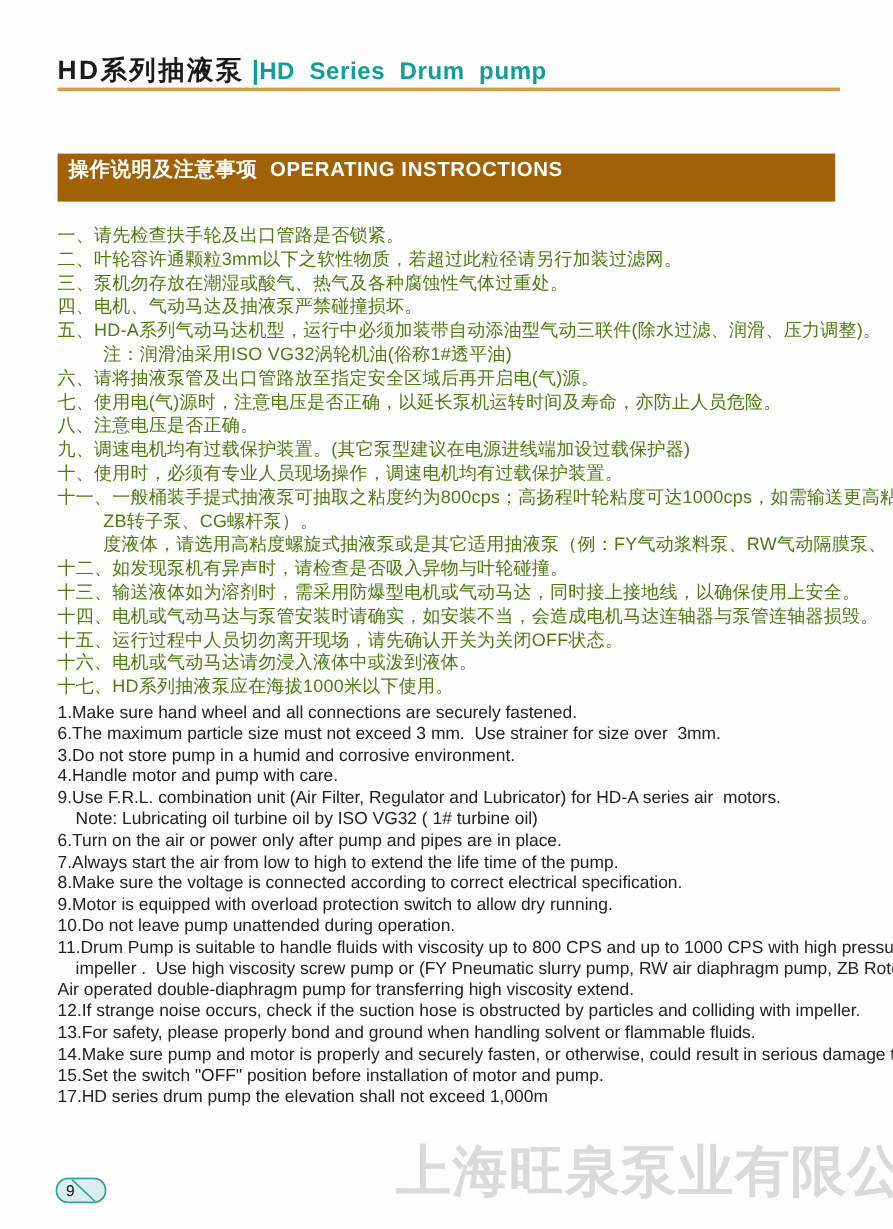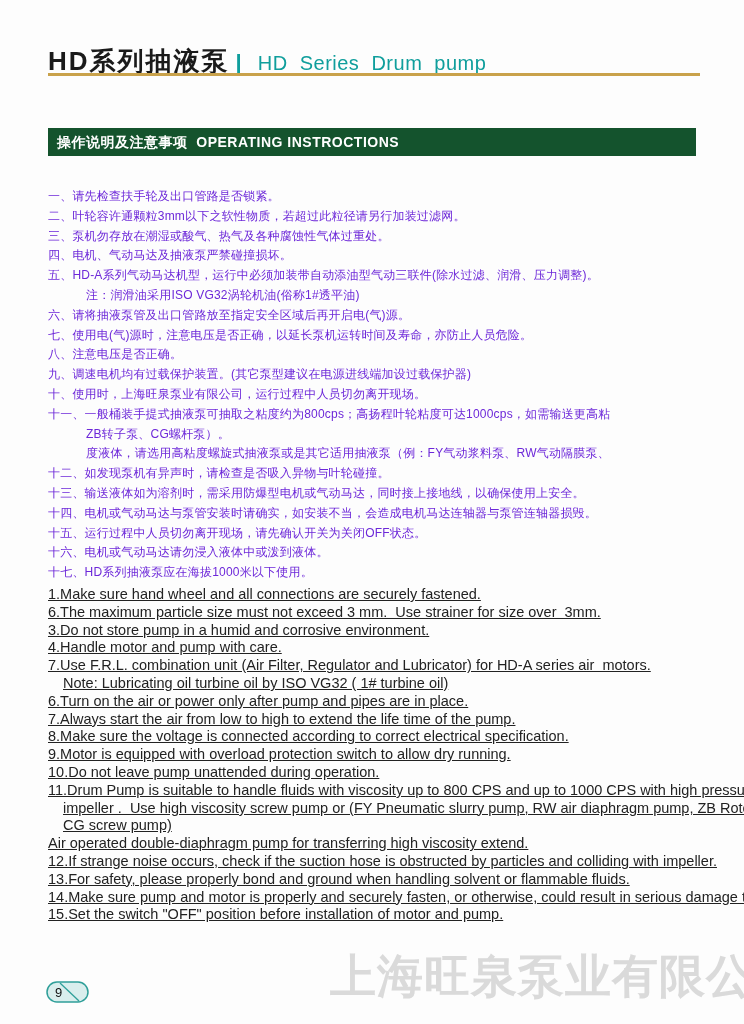--- a/index.html
+++ b/index.html
@@ -11,60 +11,59 @@
     color:#1c1c1c;
     overflow:hidden;
   }
   .page{position:absolute;inset:0;background:#fdfdfd;}
   
   .doc-header{
     position:absolute;top:44px;left:48px;right:40px;
     white-space:nowrap;
   }
   .doc-header .zh{
-    font-size:26px;font-weight:bold;color:#1a1a1a;letter-spacing:2px;
+    font-size:22px;font-weight:bold;color:#1a1a1a;letter-spacing:2px;
   }
   .doc-header .pipe{
     font-size:22px;font-weight:bold;color:#0f9e9c;margin-left:6px;
   }
   .doc-header .en{
-    font-size:20px;font-weight:normal;color:#0f9e9c;word-spacing:6px;letter-spacing:0.5px;margin-left:16px;
+    font-size:20px;font-weight:bold;color:#0f9e9c;word-spacing:6px;letter-spacing:0.5px;
   }
   .gold-rule{
     position:absolute;top:73px;left:48px;width:652px;height:3px;
     background:#c9a24b;
   }
   
   .section-bar{
-    position:absolute;top:128px;left:48px;width:648px;height:28px;
-    background:#14532d;
+    position:absolute;top:128px;left:48px;width:648px;height:40px;
+    background:#a16207;
     color:#ffffff;
-    font-size:14px;font-weight:bold;
+    font-size:17px;font-weight:bold;
     line-height:28px;
     padding-left:9px;
     letter-spacing:0.5px;
     box-sizing:border-box;
     white-space:pre;
   }
   
   .zh-list{
     position:absolute;top:187px;left:48px;width:690px;
-    font-size:12px;
-    color:#6d28d9;
+    font-size:15px;
+    color:#4d7c0f;
   }
   .zh-list .line{
     line-height:19.8px;height:19.8px;white-space:pre;
     letter-spacing:0.2px;
   }
   .zh-list .indent-1{padding-left:38px;}
   .en-list{
     position:absolute;top:586px;left:48px;width:690px;
     font-size:14.5px;
     color:#222;
-    text-decoration:underline;
   }
   .en-list .line{
     line-height:17.8px;height:17.8px;white-space:pre;
   }
   .en-list .indent-1{padding-left:15px;}
   
   .watermark{
     position:absolute;top:946px;left:330px;width:414px;
     font-size:46px;font-weight:bold;
     color:rgba(205,205,205,0.75);
@@ -95,52 +94,52 @@
       <div class="line indent-0">一、请先检查扶手轮及出口管路是否锁紧。</div>
       <div class="line indent-0">二、叶轮容许通颗粒3mm以下之软性物质，若超过此粒径请另行加装过滤网。</div>
       <div class="line indent-0">三、泵机勿存放在潮湿或酸气、热气及各种腐蚀性气体过重处。</div>
       <div class="line indent-0">四、电机、气动马达及抽液泵严禁碰撞损坏。</div>
       <div class="line indent-0">五、HD-A系列气动马达机型，运行中必须加装带自动添油型气动三联件(除水过滤、润滑、压力调整)。</div>
       <div class="line indent-1">注：润滑油采用ISO VG32涡轮机油(俗称1#透平油)</div>
       <div class="line indent-0">六、请将抽液泵管及出口管路放至指定安全区域后再开启电(气)源。</div>
       <div class="line indent-0">七、使用电(气)源时，注意电压是否正确，以延长泵机运转时间及寿命，亦防止人员危险。</div>
       <div class="line indent-0">八、注意电压是否正确。</div>
       <div class="line indent-0">九、调速电机均有过载保护装置。(其它泵型建议在电源进线端加设过载保护器)</div>
-      <div class="line indent-0">十、使用时，上海旺泉泵业有限公司，运行过程中人员切勿离开现场。</div>
+      <div class="line indent-0">十、使用时，必须有专业人员现场操作，调速电机均有过载保护装置。</div>
       <div class="line indent-0">十一、一般桶装手提式抽液泵可抽取之粘度约为800cps；高扬程叶轮粘度可达1000cps，如需输送更高粘</div>
       <div class="line indent-1">ZB转子泵、CG螺杆泵）。</div>
       <div class="line indent-1">度液体，请选用高粘度螺旋式抽液泵或是其它适用抽液泵（例：FY气动浆料泵、RW气动隔膜泵、</div>
       <div class="line indent-0">十二、如发现泵机有异声时，请检查是否吸入异物与叶轮碰撞。</div>
       <div class="line indent-0">十三、输送液体如为溶剂时，需采用防爆型电机或气动马达，同时接上接地线，以确保使用上安全。</div>
       <div class="line indent-0">十四、电机或气动马达与泵管安装时请确实，如安装不当，会造成电机马达连轴器与泵管连轴器损毁。</div>
       <div class="line indent-0">十五、运行过程中人员切勿离开现场，请先确认开关为关闭OFF状态。</div>
       <div class="line indent-0">十六、电机或气动马达请勿浸入液体中或泼到液体。</div>
       <div class="line indent-0">十七、HD系列抽液泵应在海拔1000米以下使用。</div>
     </div>
 
   <div class="en-list">
       <div class="line indent-0">1.Make sure hand wheel and all connections are securely fastened.</div>
       <div class="line indent-0">6.The maximum particle size must not exceed 3 mm.  Use strainer for size over  3mm.</div>
       <div class="line indent-0">3.Do not store pump in a humid and corrosive environment.</div>
       <div class="line indent-0">4.Handle motor and pump with care.</div>
-      <div class="line indent-0">7.Use F.R.L. combination unit (Air Filter, Regulator and Lubricator) for HD-A series air  motors.</div>
+      <div class="line indent-0">9.Use F.R.L. combination unit (Air Filter, Regulator and Lubricator) for HD-A series air  motors.</div>
       <div class="line indent-1">Note: Lubricating oil turbine oil by ISO VG32 ( 1# turbine oil)</div>
       <div class="line indent-0">6.Turn on the air or power only after pump and pipes are in place.</div>
       <div class="line indent-0">7.Always start the air from low to high to extend the life time of the pump.</div>
       <div class="line indent-0">8.Make sure the voltage is connected according to correct electrical specification.</div>
       <div class="line indent-0">9.Motor is equipped with overload protection switch to allow dry running.</div>
       <div class="line indent-0">10.Do not leave pump unattended during operation.</div>
       <div class="line indent-0">11.Drum Pump is suitable to handle fluids with viscosity up to 800 CPS and up to 1000 CPS with high pressure</div>
       <div class="line indent-1">impeller .  Use high viscosity screw pump or (FY Pneumatic slurry pump, RW air diaphragm pump, ZB Rotor pump,</div>
-      <div class="line indent-1">CG screw pump)</div>
       <div class="line indent-0">Air operated double-diaphragm pump for transferring high viscosity extend.</div>
       <div class="line indent-0">12.If strange noise occurs, check if the suction hose is obstructed by particles and colliding with impeller.</div>
       <div class="line indent-0">13.For safety, please properly bond and ground when handling solvent or flammable fluids.</div>
       <div class="line indent-0">14.Make sure pump and motor is properly and securely fasten, or otherwise, could result in serious damage to the</div>
       <div class="line indent-0">15.Set the switch "OFF" position before installation of motor and pump.</div>
+      <div class="line indent-0">17.HD series drum pump the elevation shall not exceed 1,000m</div>
     </div>
 
   <div class="watermark">上海旺泉泵业有限公司</div>
 
   <svg class="page-badge" width="44" height="23" viewBox="0 0 44 23">
     <rect x="1" y="1" width="41" height="20" rx="10" ry="10" fill="#d9eeed" stroke="#2f9f99" stroke-width="1.5"></rect>
     <line x1="14" y1="2" x2="33" y2="20" stroke="#2f9f99" stroke-width="1.3"></line>
     <text x="9" y="16" font-size="13" font-family="Liberation Sans, DejaVu Sans, sans-serif" fill="#111">9</text>
   </svg>
 

